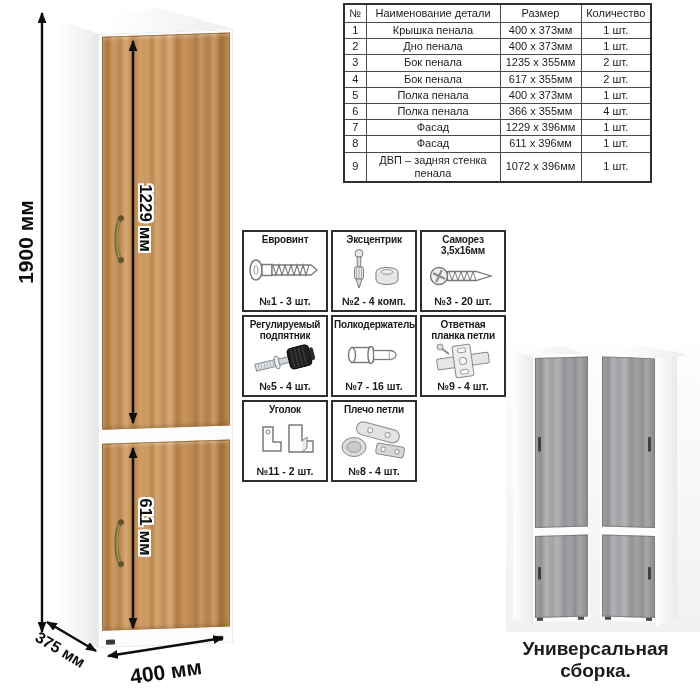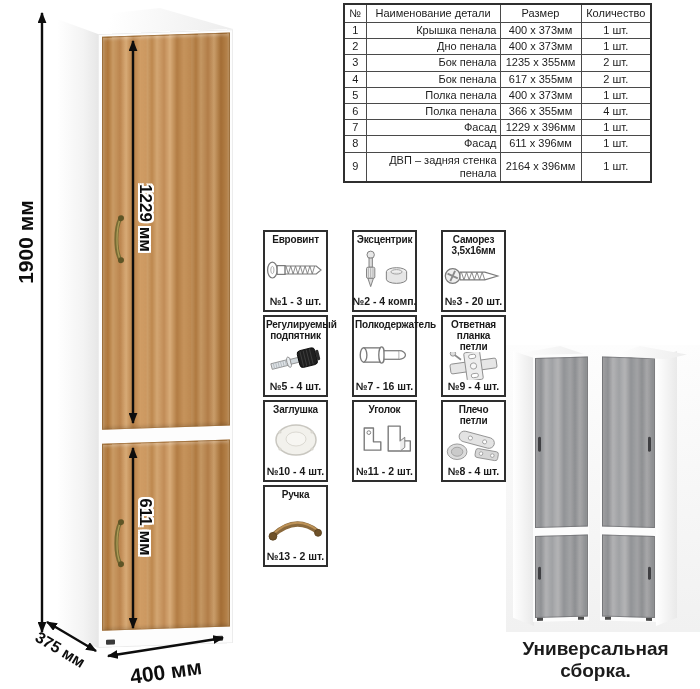--- a/index.html
+++ b/index.html
@@ -34,28 +34,28 @@
   .halo{text-shadow:-2px -2px 0 #fff,2px -2px 0 #fff,-2px 2px 0 #fff,2px 2px 0 #fff,
         0 -2px 0 #fff,0 2px 0 #fff,-2px 0 0 #fff,2px 0 0 #fff;}
   .dim-svg{position:absolute;left:0;top:0;pointer-events:none;}
 
   
   .parts-table{position:absolute;left:343px;top:3px;width:307px;border-collapse:collapse;
                table-layout:fixed;font-size:11px;line-height:1.2;color:#1c1c1c;border:2px solid #2f2f2f;}
   .parts-table th,.parts-table td{border:1.4px solid #4a4a4a;padding:1px 3px;font-weight:400;}
   .parts-table th{height:15px;text-align:center;}
   .parts-table td{height:13px;text-align:center;}
-  .parts-table td.name{text-align:right;}
+  .parts-table td.name{text-align:center;}
 
   
   .hw-grid{position:absolute;left:242px;top:230px;display:grid;
            grid-template-columns:repeat(3,86px);grid-auto-rows:82px;gap:3px;}
   .hw-cell{border:2px solid #2e2e2e;background:#fff;box-sizing:border-box;
            display:flex;flex-direction:column;align-items:center;justify-content:flex-start;
-           padding:2px 1px;margin-left:21px;}
+           padding:2px 1px;}
   .hw-title{font-weight:bold;font-size:10px;line-height:1.1;text-align:center;letter-spacing:-0.2px;width:100%;}
   .hw-count{font-weight:bold;font-size:10.5px;margin-bottom:1px;white-space:nowrap;}
   .hw-icon{flex:1;display:flex;align-items:center;justify-content:center;width:100%;overflow:hidden;}
   .hw-icon svg{display:block;}
 
   
   .ua-backdrop{position:absolute;left:506px;top:345px;width:194px;height:287px;
                background:linear-gradient(180deg,#fdfdfd,#f1f1f1);}
   .ua-top{position:absolute;width:76px;height:14px;background:linear-gradient(100deg,#ffffff,#ededed);}
   .ua-side{position:absolute;width:21px;height:275px;top:351px;
@@ -176,21 +176,21 @@
         </tr>
       <tr>
           <td>8</td>
           <td class="name">Фасад</td>
           <td>611 x 396мм</td>
           <td>1 шт.</td>
         </tr>
       <tr>
           <td>9</td>
           <td class="name">ДВП – задняя стенка пенала</td>
-          <td>2164 x 396мм</td>
+          <td>1072 x 396мм</td>
           <td>1 шт.</td>
         </tr>
     </tbody>
   </table>
 
   <div class="hw-grid">
 
     <div class="hw-cell">
       <div class="hw-title">Евровинт</div>
       <div class="hw-icon">
@@ -279,34 +279,20 @@
             <rect x="29" y="29.5" width="8" height="4.5" rx="2.2" fill="#fff" stroke="#999"></rect>
             <circle cx="33" cy="21" r="3.5" fill="#f8f8f8" stroke="#999"></circle>
           </g>
           <line x1="11" y1="8" x2="19" y2="14" stroke="#8a8a8a" stroke-width="2"></line>
           <circle cx="10" cy="7" r="3" fill="#ddd" stroke="#8a8a8a"></circle>
         </svg>
       </div>
       <div class="hw-count">№9 - 4 шт.</div>
     </div>
 
-    <div class="hw-cell">
-      <div class="hw-title">Заглушка</div>
-      <div class="hw-icon">
-        <svg width="58" height="40" viewBox="0 0 58 40">
-          <ellipse cx="29" cy="20" rx="20" ry="15" fill="#f2f1ec" stroke="#c9c7c0" stroke-width="1.5"></ellipse>
-          <ellipse cx="29" cy="19" rx="10" ry="7" fill="#f7f6f2" stroke="#dbd9d2"></ellipse>
-          <circle cx="13" cy="12" r="1.6" fill="#d8d6cf"></circle>
-            <circle cx="45" cy="12" r="1.6" fill="#d8d6cf"></circle>
-          <circle cx="13" cy="29" r="1.6" fill="#d8d6cf"></circle>
-            <circle cx="45" cy="29" r="1.6" fill="#d8d6cf"></circle>
-        </svg>
-      </div>
-      <div class="hw-count">№10 - 4 шт.</div>
-    </div>
 
     <div class="hw-cell">
       <div class="hw-title">Уголок</div>
       <div class="hw-icon">
         <svg width="64" height="40" viewBox="0 0 64 40">
           <path d="M10 7 h10 v15 h8 v9 h-18 z" fill="#fff" stroke="#7a7a7a" stroke-width="1.5" stroke-linejoin="round"></path>
           <circle cx="15" cy="12" r="2" fill="none" stroke="#7a7a7a"></circle>
           <path d="M36 5 h13 v16 h11 v11 h-24 z" fill="#fff" stroke="#7a7a7a" stroke-width="1.5" stroke-linejoin="round"></path>
           <path d="M49 21 l5 -4 v11 l-5 4" fill="#ececec" stroke="#7a7a7a" stroke-width="1"></path>
         </svg>
@@ -330,32 +316,20 @@
             <rect x="38" y="27" width="28" height="11" rx="3" fill="#d7d7d7" stroke="#8a8a8a"></rect>
             <circle cx="45" cy="32.5" r="2.2" fill="#fff" stroke="#999"></circle>
             <circle cx="59" cy="32.5" r="2.2" fill="#fff" stroke="#999"></circle>
           </g>
         </svg>
       </div>
       <div class="hw-count">№8 - 4 шт.</div>
     </div>
 
 
-    <div class="hw-cell">
-      <div class="hw-title">Ручка</div>
-      <div class="hw-icon">
-        <svg width="68" height="40" viewBox="0 0 68 40">
-          <path d="M8 32 Q34 8 60 28" fill="none" stroke="#8a693c" stroke-width="6" stroke-linecap="round"></path>
-          <path d="M8 30.5 Q34 6.5 60 26.5" fill="none" stroke="#bd9257" stroke-width="2" stroke-linecap="round"></path>
-          <circle cx="8" cy="33" r="4.5" fill="#6f5128" stroke="#59411f"></circle>
-          <circle cx="60" cy="29" r="4" fill="#6f5128" stroke="#59411f"></circle>
-        </svg>
-      </div>
-      <div class="hw-count">№13 - 2 шт.</div>
-    </div>
 
   </div>
 
   <div>
     <div class="ua-backdrop"></div>
 
     <div class="ua-top" style="left:513px;top:346px;clip-path:polygon(0 60%,62% 0,100% 70%,27% 95%);"></div>
     <div class="ua-side" style="left:513px;clip-path:polygon(0 0,100% 2.5%,100% 100%,0 97%);"></div>
     <div class="ua-front" style="left:533px;transform:skewY(-1.5deg);transform-origin:left top;">
       <div class="gdoor upper graywood"></div>

